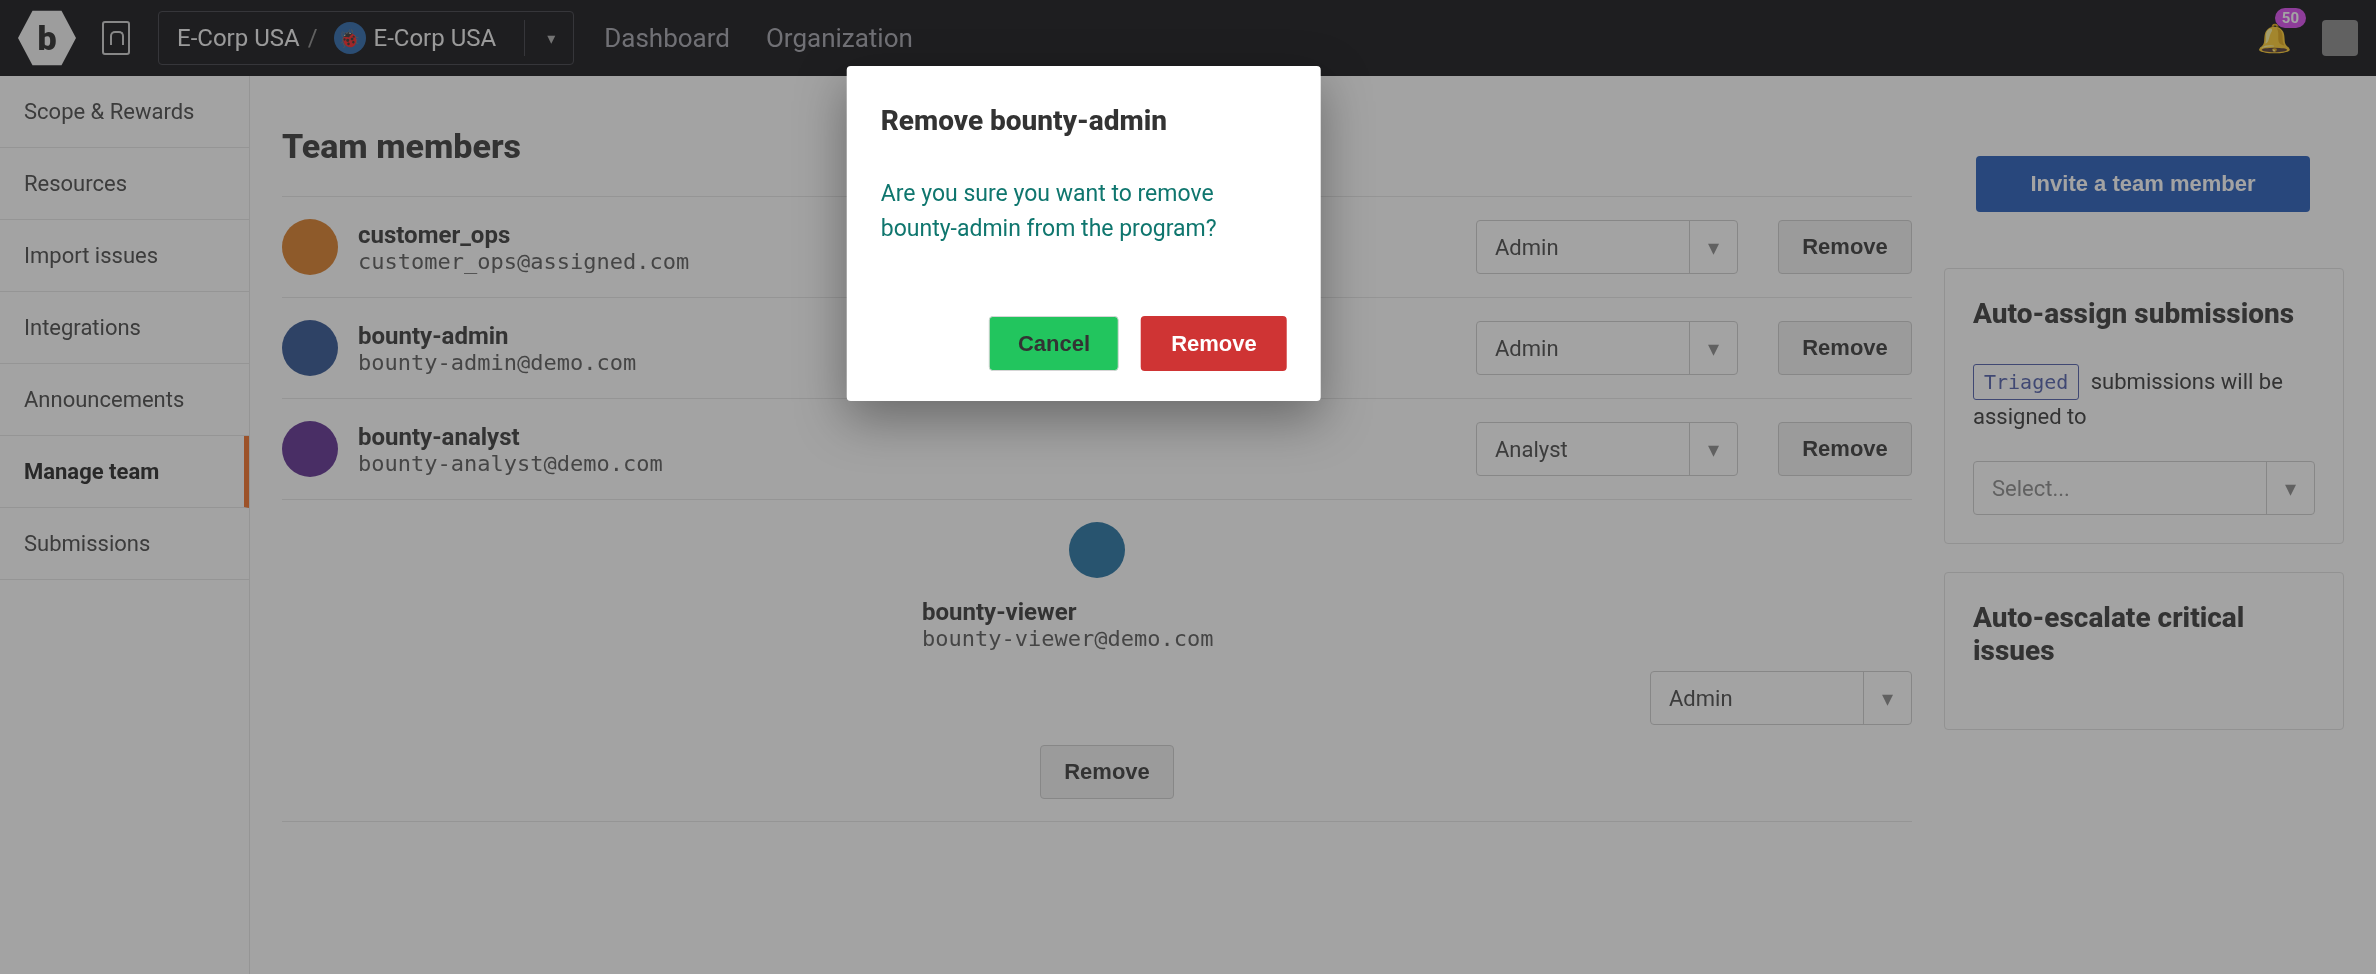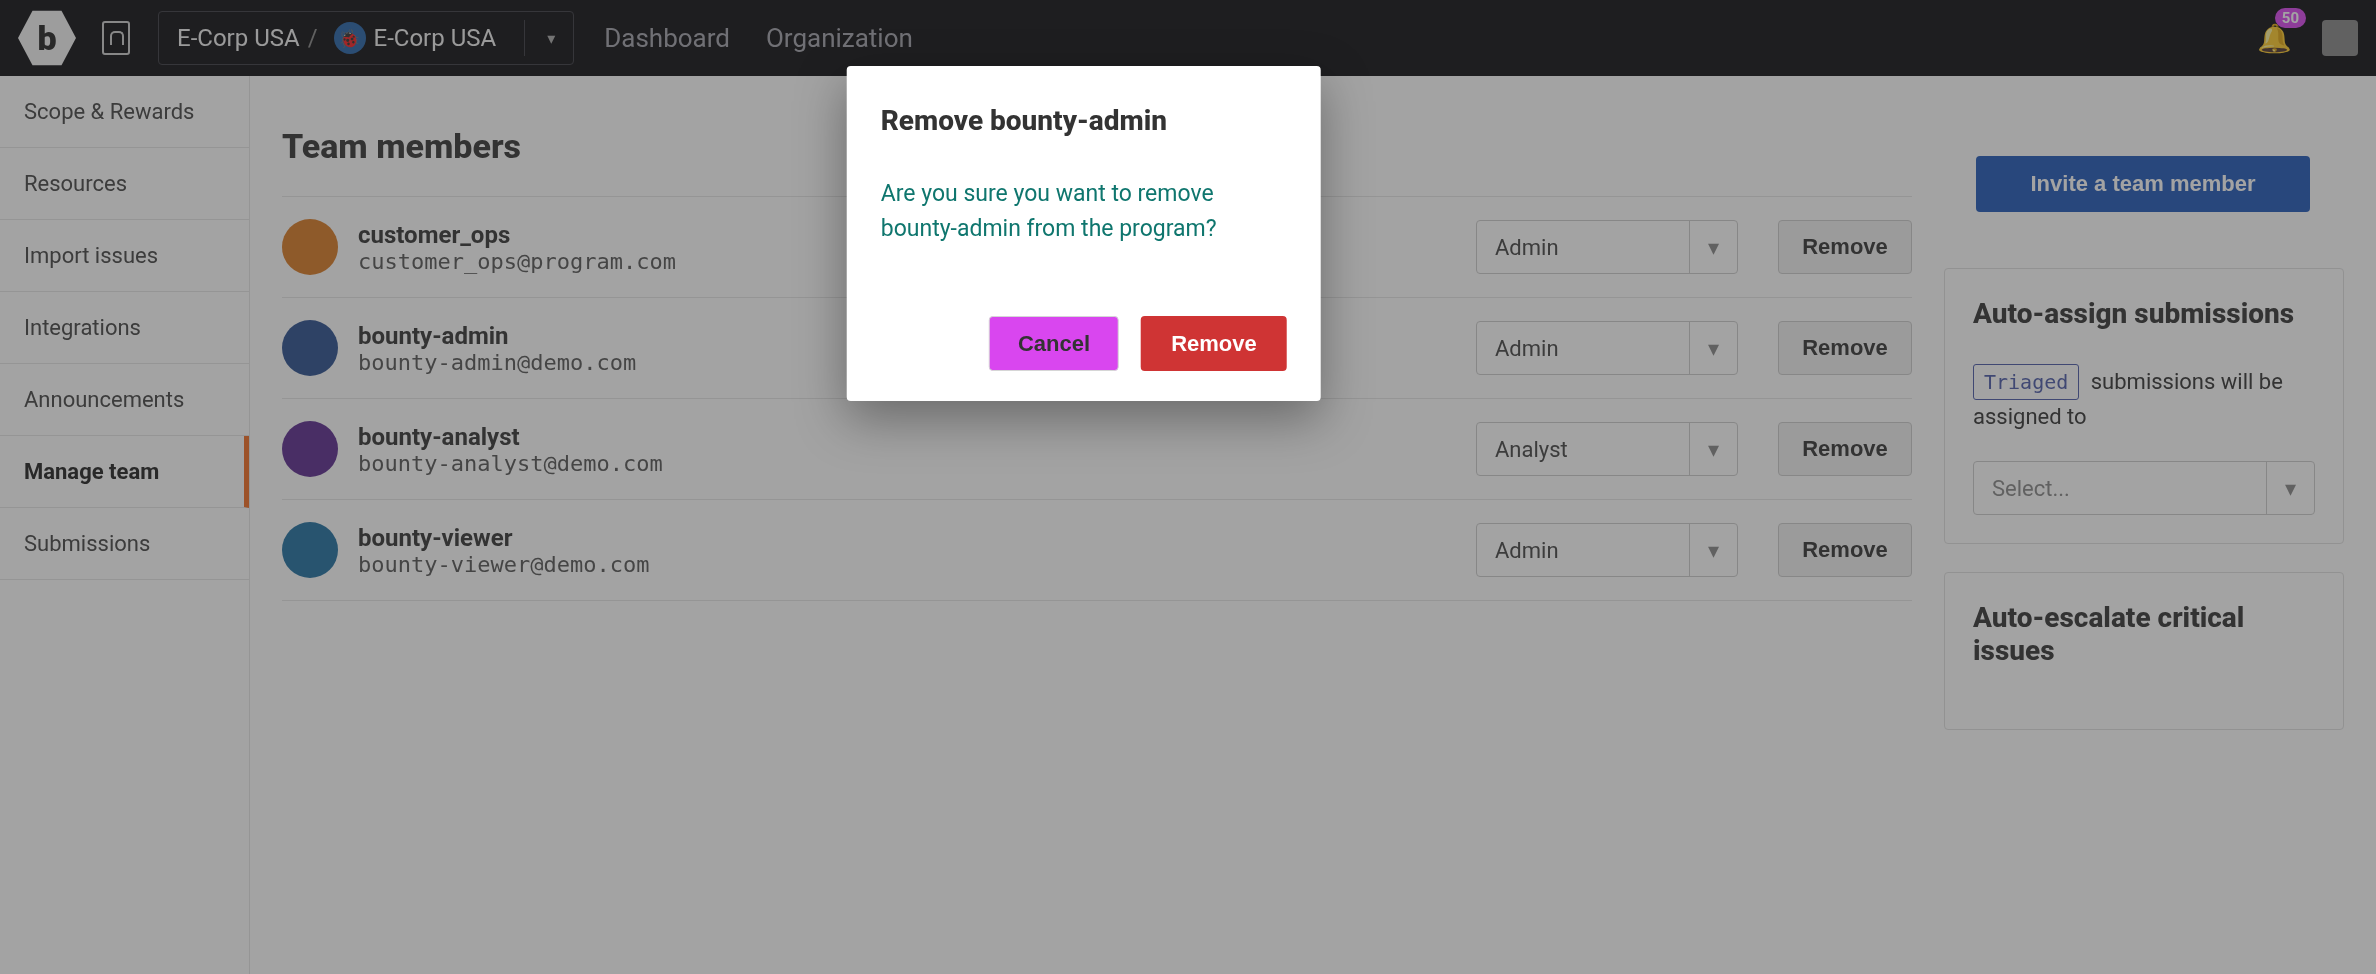--- a/index.html
+++ b/index.html
@@ -25,21 +25,21 @@
 
 .body { display: flex; height: calc(100% - 76px); }
 .sidebar { width: 250px; border-right: 1px solid #e5e5e5; flex-shrink: 0; }
 .sidebar-item { height: 72px; display: flex; align-items: center; padding: 12px 24px; font-size: 22px; color: #444; border-bottom: 1px solid #e5e5e5; cursor: pointer; }
 .sidebar-item.active { font-weight: 700; color: #222; border-right: 5px solid #f26c21; }
 
 .main { flex: 1; min-width: 0; display: flex; padding: 0 32px; }
 .content { flex: 1; min-width: 0; padding-top: 50px; }
 .section-title { font-size: 34px; font-weight: 800; margin-bottom: 30px; }
 .member-row { display: flex; align-items: center; padding: 22px 0; border-top: 1px solid #e5e5e5; gap: 20px; }
-.member-row:last-child { border-bottom: 1px solid #e5e5e5; }
+.member-row:last-child { border-bottom: 1px solid #e5e5e5; flex-direction: column; }
 .member-avatar { width: 56px; height: 56px; border-radius: 50%; flex-shrink: 0; }
 .member-info { flex-shrink: 0; width: 350px; }
 .member-name { font-size: 24px; font-weight: 700; }
 .member-email { font-family: ui-monospace, Menlo, monospace; font-size: 22px; color: #555; }
 .role-select { width: 262px; height: 54px; border: 1px solid #ccc; border-radius: 4px; display: flex; align-items: center; padding: 0 18px; font-size: 22px; color: #444; background: #fff; position: relative; margin-left: auto; }
 .role-select .rchev { margin-left: auto; padding-left: 18px; border-left: 1px solid #ccc; height: 100%; display: flex; align-items: center; color: #888; }
 .remove-btn { width: 134px; height: 54px; border: 1px solid #ccc; background: #f1f1f1; border-radius: 4px; font-size: 22px; font-weight: 700; color: #333; margin-left: 20px; cursor: pointer; }
 
 .rightcol { width: 400px; flex-shrink: 0; margin-left: 32px; padding-top: 80px; }
 .invite-btn { width: 334px; height: 56px; background: #2058b8; color: #fff; font-size: 22px; font-weight: 700; border: none; border-radius: 4px; cursor: pointer; margin-bottom: 56px; margin-left: 32px; }
@@ -49,21 +49,21 @@
 .panel-text { font-size: 22px; color: #333; line-height: 1.5; margin-bottom: 28px; }
 .select-box { height: 54px; border: 1px solid #ccc; border-radius: 4px; display: flex; align-items: center; padding: 0 18px; font-size: 22px; color: #888; }
 .select-box .rchev { margin-left: auto; padding-left: 18px; border-left: 1px solid #ccc; height: 100%; display: flex; align-items: center; }
 
 
 .overlay { position: absolute; inset: 0; background: rgba(50,50,50,0.45); }
 .modal { position: absolute; top: 66px; left: 50%; transform: translateX(-72%); width: 474px; background: #fff; border-radius: 4px; box-shadow: 0 18px 50px rgba(0,0,0,0.35); padding: 38px 34px 30px; }
 .modal-title { font-size: 28px; font-weight: 800; margin-bottom: 40px; }
 .modal-body { font-size: 23px; color: #0f766e; line-height: 1.5; margin-bottom: 70px; }
 .modal-actions { display: flex; justify-content: flex-end; gap: 22px; }
-.btn-cancel { height: 55px; padding: 0 28px; background: #d946ef; border: 1px solid #d6d6d6; border-radius: 4px; font-size: 22px; font-weight: 700; color: #333; cursor: pointer; }
+.btn-cancel { height: 55px; padding: 0 28px; background: #22c55e; border: 1px solid #d6d6d6; border-radius: 4px; font-size: 22px; font-weight: 700; color: #333; cursor: pointer; }
 .btn-remove { height: 55px; padding: 0 30px; background: #cf3434; border: none; border-radius: 4px; font-size: 22px; font-weight: 700; color: #fff; cursor: pointer; }
 </style>
 </head>
 <body>
 
 <div class="app">
 
   <div class="topbar">
     <div class="logo">b</div>
     <div class="doc-icon"></div>
@@ -98,21 +98,21 @@
     </div>
 
     <div class="main">
       <div class="content">
         <h2 class="section-title">Team members</h2>
 
         <div class="member-row">
           <div class="member-avatar" style="background:#d97a24"></div>
           <div class="member-info">
             <div class="member-name">customer_ops</div>
-            <div class="member-email">customer_ops@program.com</div>
+            <div class="member-email">customer_ops@assigned.com</div>
           </div>
           <div class="role-select">
             <span>Admin</span>
             <span class="rchev">▾</span>
           </div>
           <button class="remove-btn">Remove</button>
         </div>
 
         <div class="member-row">
           <div class="member-avatar" style="background:#2b4f8f"></div>

